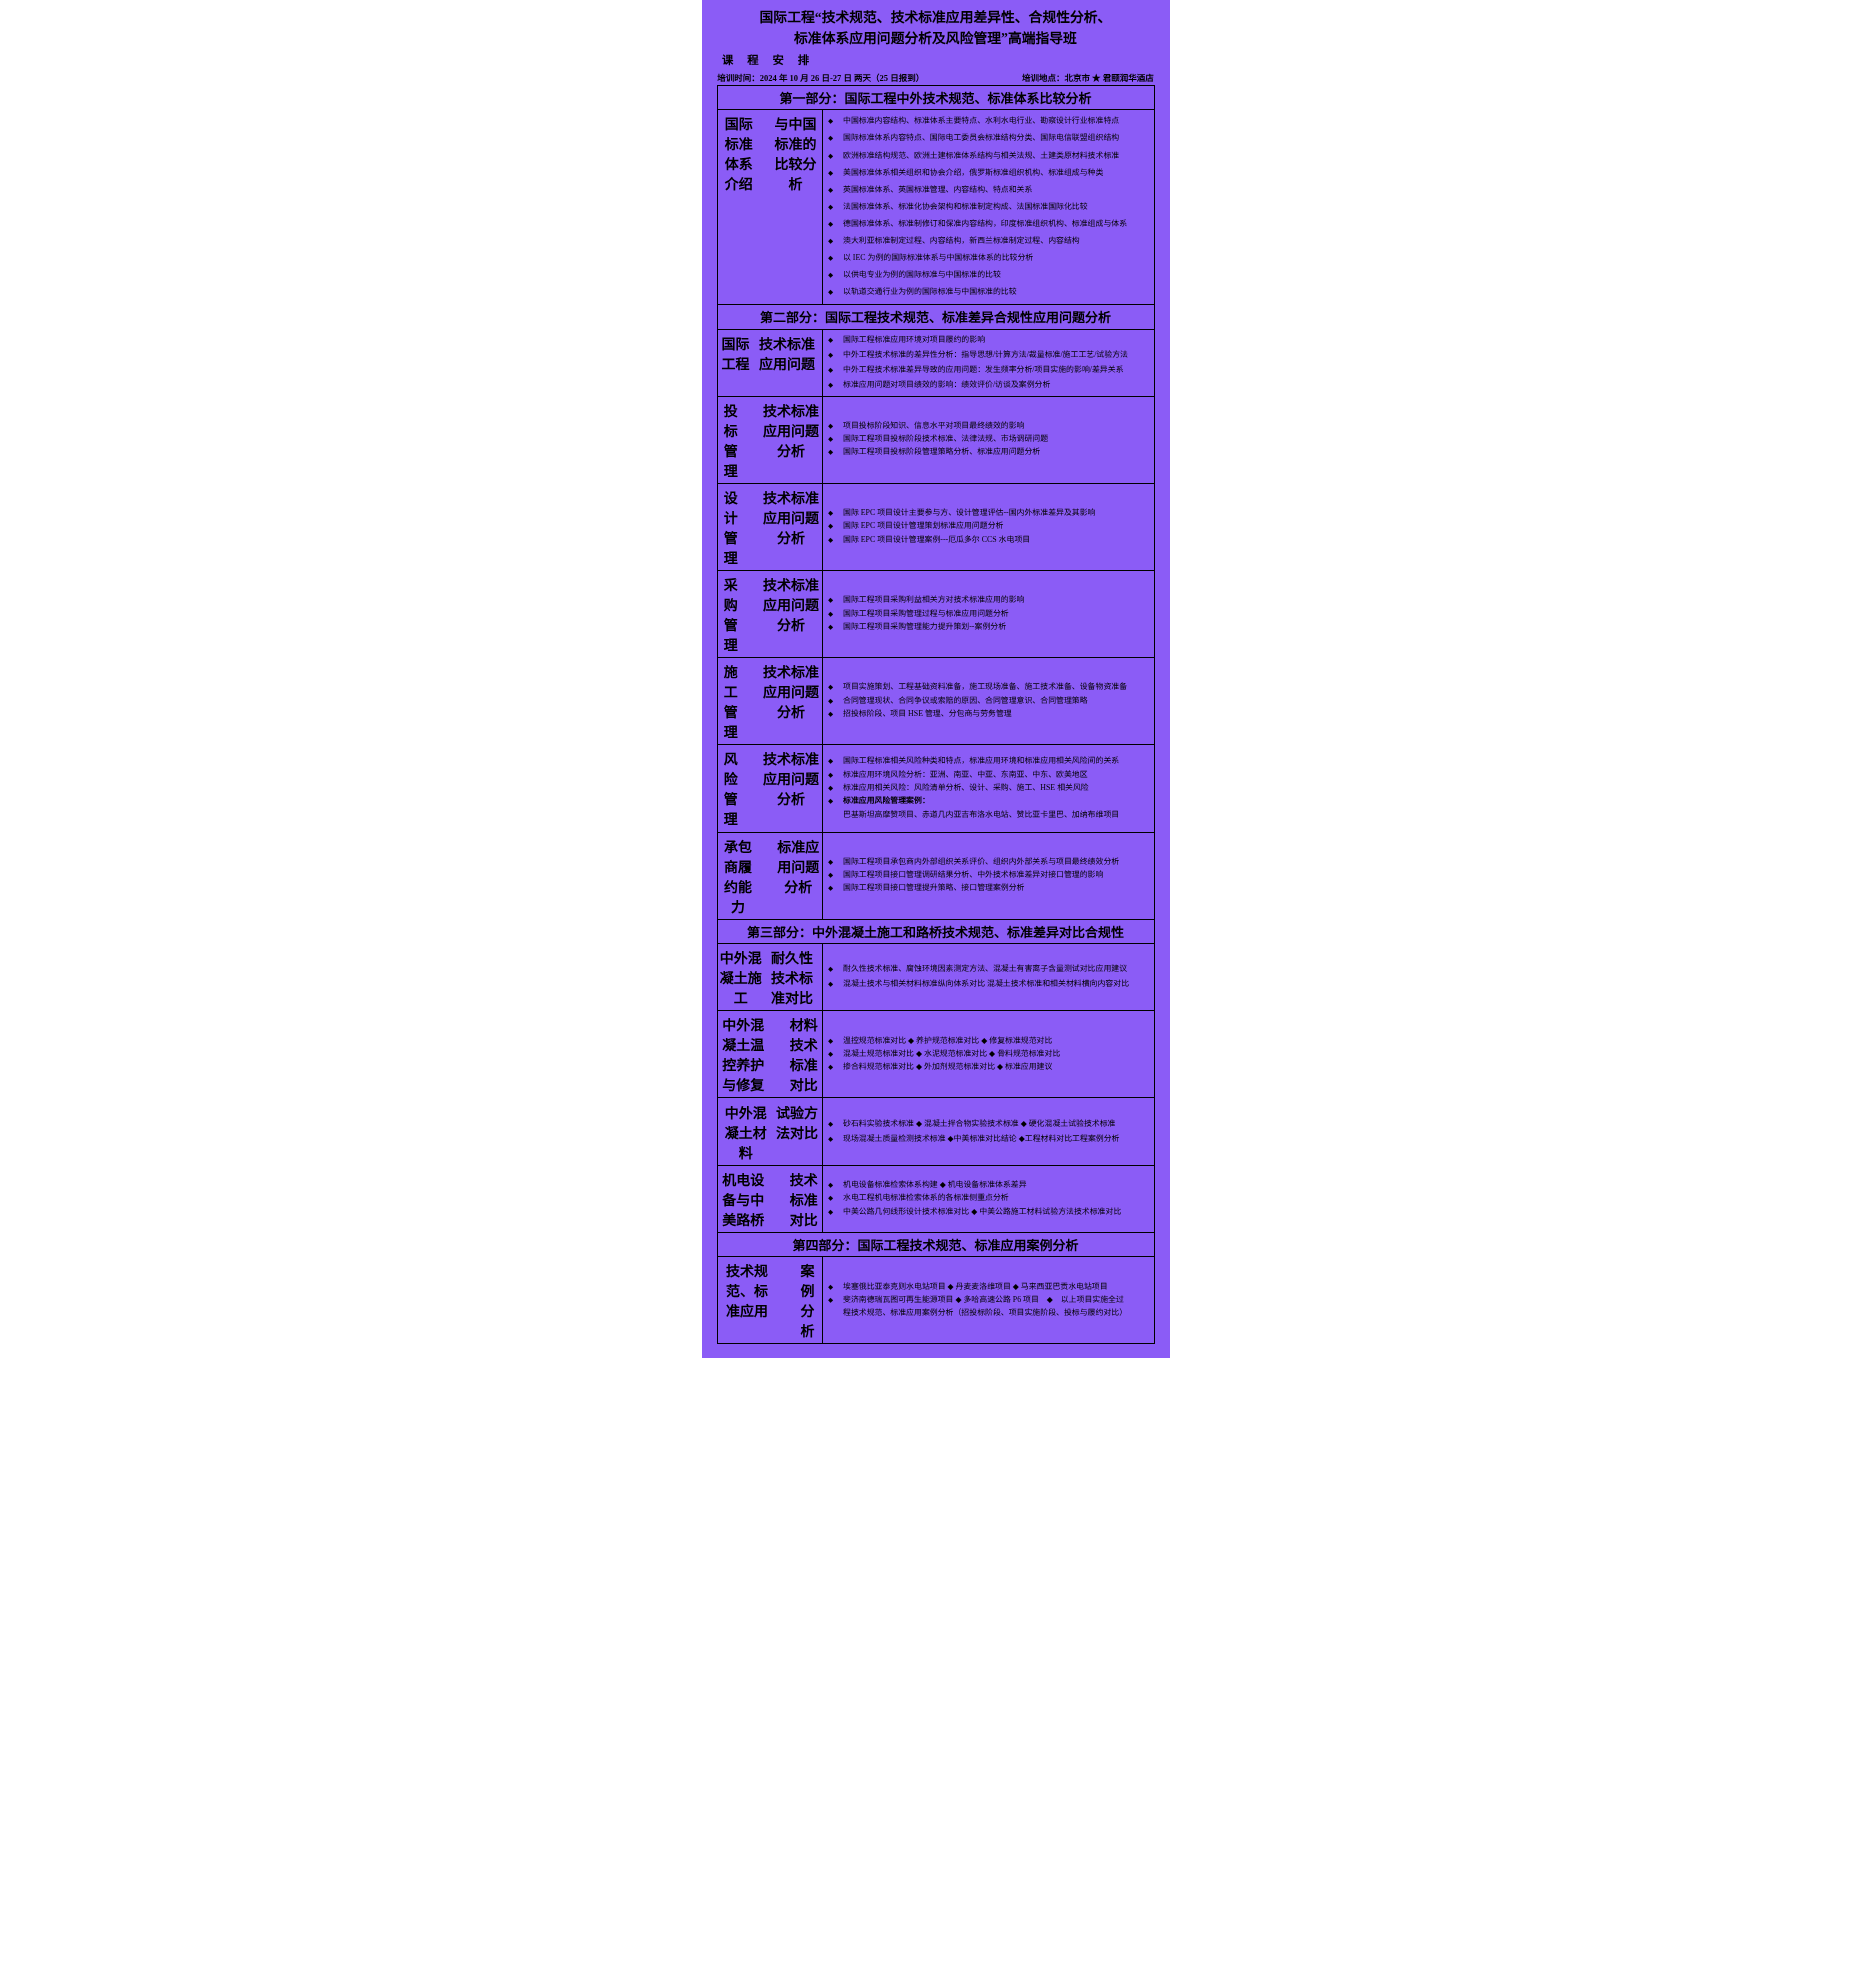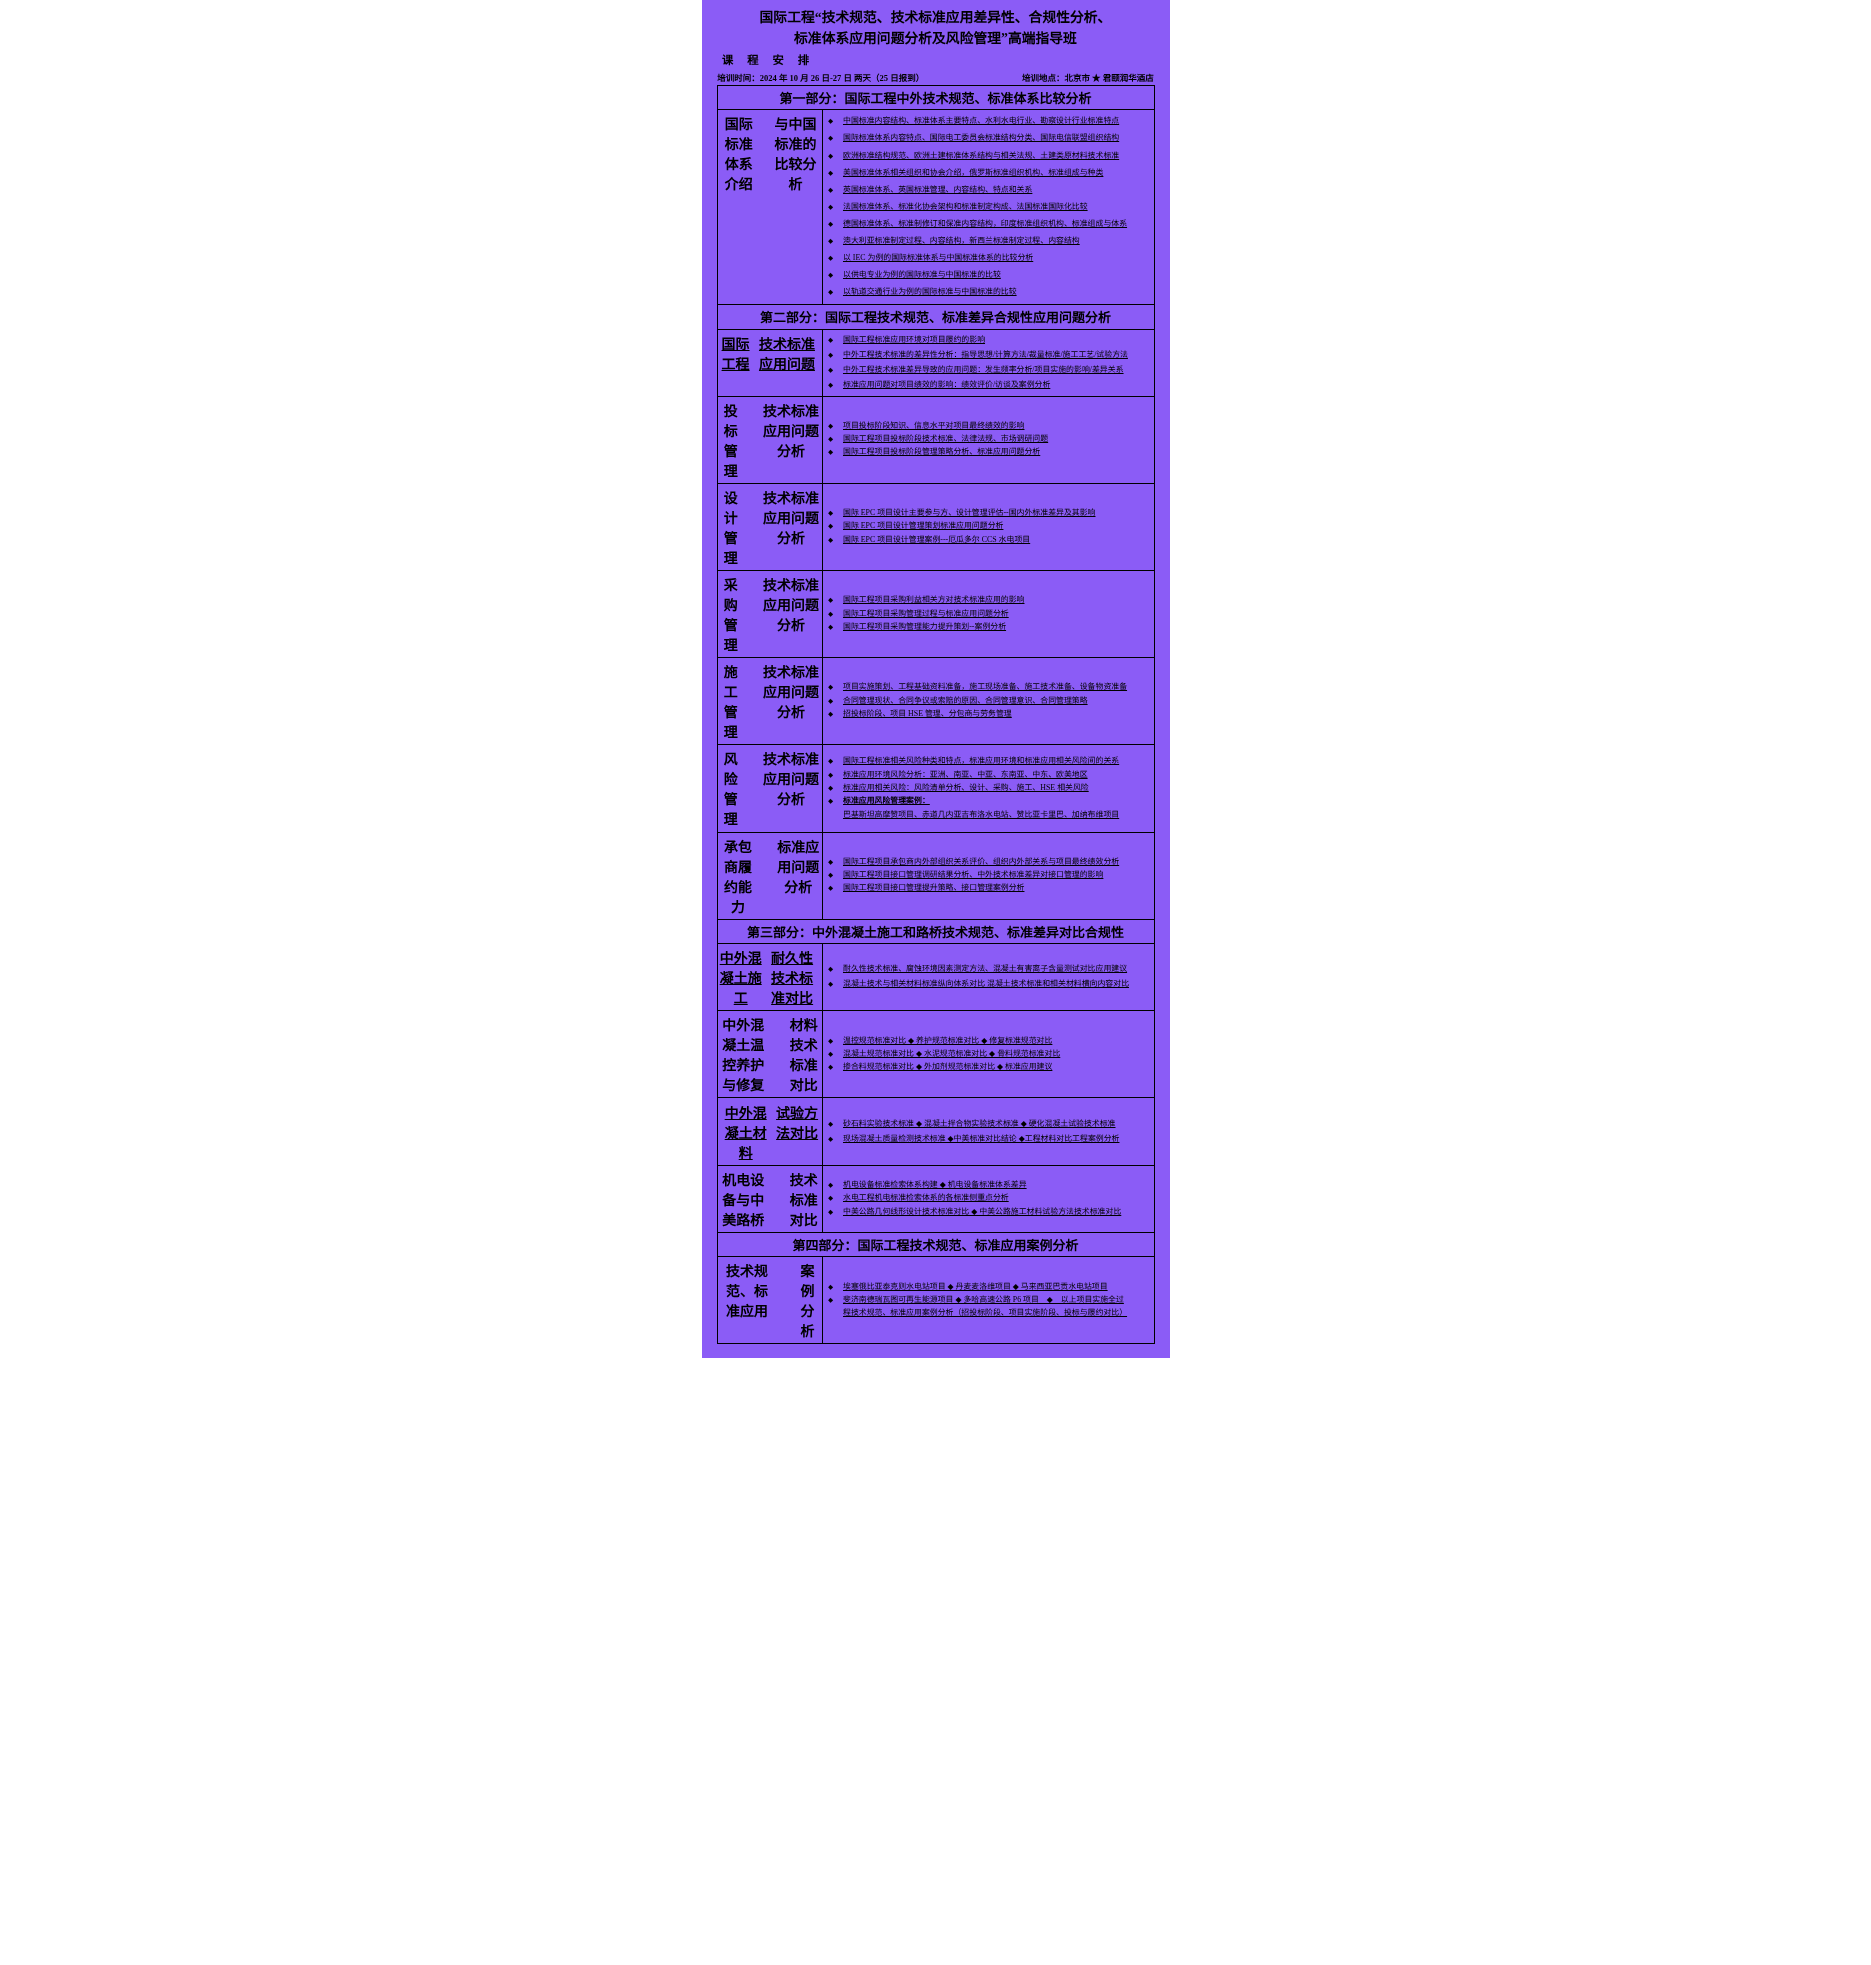--- a/index.html
+++ b/index.html
@@ -17,31 +17,31 @@
   .course-table{border:1.2px solid #000;}
   .sec-header{font-size:13px;font-weight:bold;text-align:center;padding:2px 0 2.4px;
               border-top:1.2px solid #000;border-bottom:1.2px solid #000;}
   .course-table>.sec-header:first-child{border-top:0;}
   .row{display:flex;border-top:0.8px solid #000;}
   .sec-header+.row{border-top:0;}
   .row-label{width:105px;flex:none;border-right:0.8px solid #000;
              display:flex;flex-direction:row;align-items:flex-start;justify-content:center;
              font-weight:bold;font-size:14px;text-align:center;padding:3.1px 1.6px;box-sizing:border-box;}
   .sp-loose  .row-label{gap:12.6px;}
-  .sp-medium .row-label{gap:2px;text-decoration:underline;}
+  .sp-medium .row-label{gap:2px;}
   .sp-normal .row-label{gap:20px;}
   .row-items{flex:1;display:flex;flex-direction:column;justify-content:center;
              padding:3.1px 4.7px 3.1px 3.9px;box-sizing:border-box;}
   .item{display:flex;align-items:flex-start;}
   .sp-loose  .item{padding:3.1px 0;}
   .sp-medium .item{padding:2px 0;}
   .sp-normal .item{padding:1.2px 0;}
   .bullet{flex:none;width:15px;padding-left:1.6px;font-size:6.7px;line-height:1.55;
           font-family:"DejaVu Sans",sans-serif;}
-  .item .text{font-size:7.9px;line-height:1.38;text-decoration:underline;}
+  .item .text{font-size:7.9px;line-height:1.38;}
   .item.bold .text{font-weight:bold;}
 </style>
 </head>
 <body>
 
 <div class="page">
   <header>
     <h1 class="doc-title"><span>国际工程“技术规范、技术标准应用差异性、合规性分析、</span><br><span>标准体系应用问题分析及风险管理”高端指导班</span></h1>
     <div class="doc-subtitle">课 程 安 排</div>
     <div class="meta-line">

